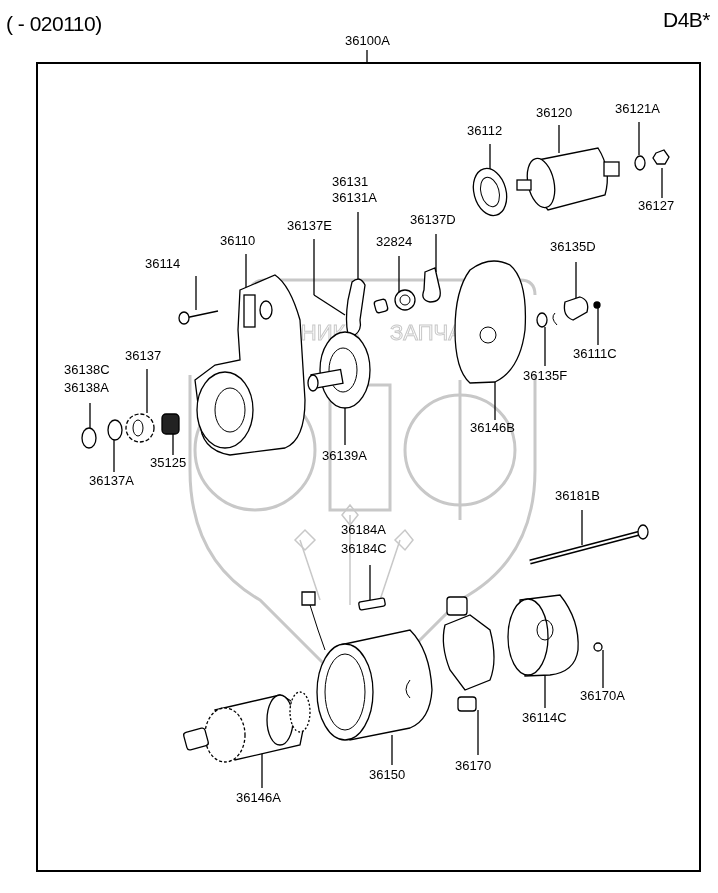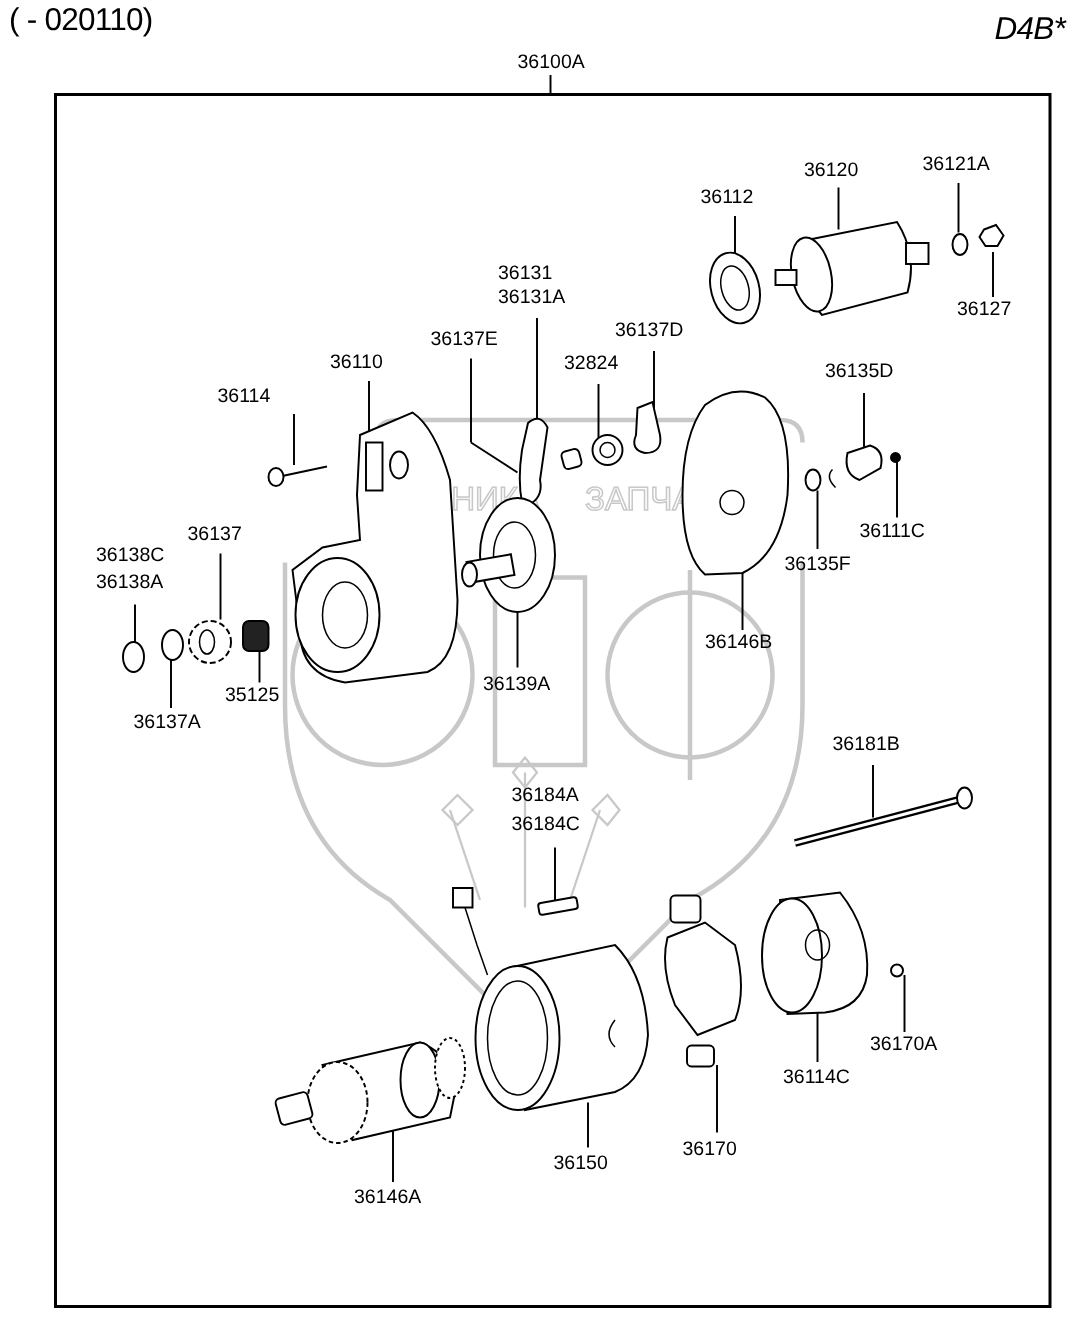--- a/index.html
+++ b/index.html
@@ -1,20 +1,20 @@
 <!DOCTYPE html>
 <html><head>
 <meta charset="utf-8">
 <style>
   html, body { margin: 0; padding: 0; background: #ffffff; }
   body { width: 718px; height: 893px; position: relative; overflow: hidden;
          font-family: "Liberation Sans", sans-serif; color: #000; }
   .hdr { position: absolute; font-size: 21px; letter-spacing: -0.5px; }
-  #hdr-left { left: 6px; top: 2px; }
-  #hdr-right { right: 8px; top: 8px; font-style: italic; }
+  #hdr-left { left: 6px; top: 12px; }
+  #hdr-right { right: 8px; top: 8px; }
   #diagram { position: absolute; left: 0; top: 0; width: 718px; height: 893px; }
   .lbl { font-family: "Liberation Sans", sans-serif; font-size: 13px; fill: #000; }
   .part { fill: #fff; stroke: #000; stroke-width: 1.3; }
   .part-thin { fill: none; stroke: #000; stroke-width: 1; }
   .leader { stroke: #000; stroke-width: 1.3; fill: none; }
   .wm { fill: none; stroke: #c8c8c8; stroke-width: 3; }
   .wm-text { font-family: "Liberation Sans", sans-serif; font-size: 22px; fill: none; stroke: #c8c8c8; stroke-width: 1; }
   .frame { fill: none; stroke: #000; stroke-width: 2; }
 </style>
 </head>

